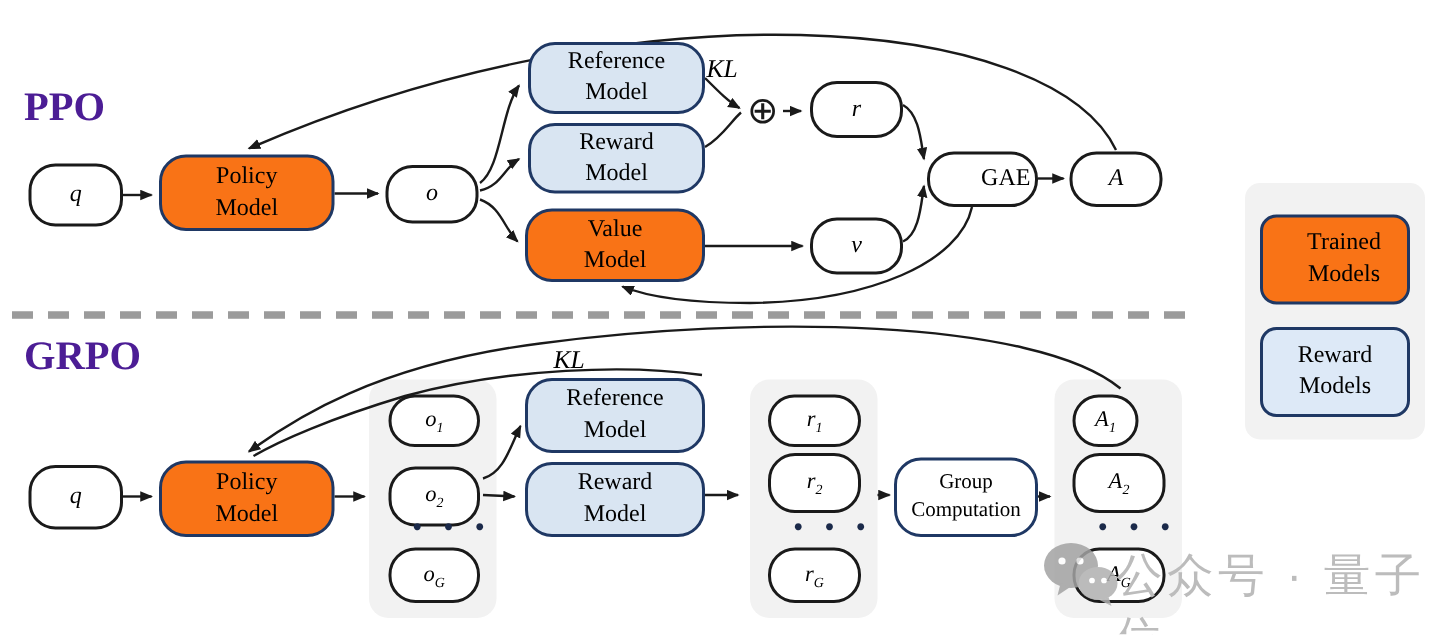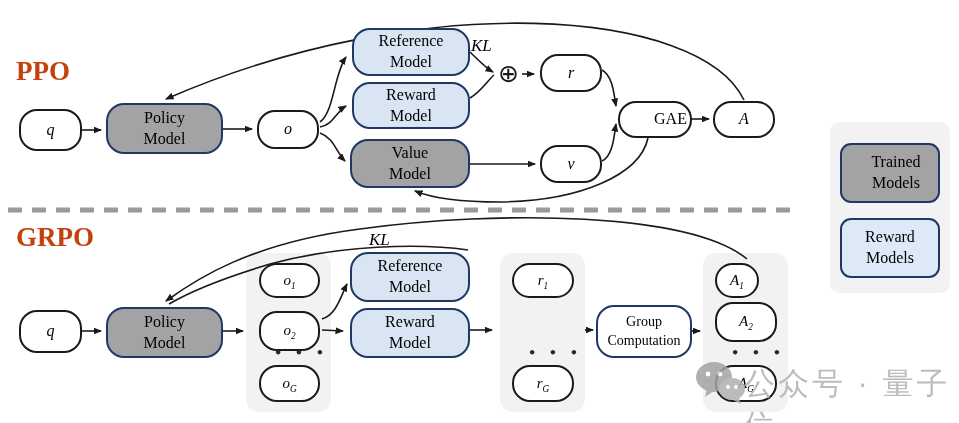--- a/index.html
+++ b/index.html
@@ -3,25 +3,25 @@
 <meta charset="utf-8">
 <style>
   html,body{margin:0;padding:0;background:#ffffff;}
   #canvas{position:relative;width:959px;height:423px;background:#ffffff;overflow:hidden;
           font-family:"Liberation Serif",serif;}
   svg.wires{position:absolute;left:0;top:0;z-index:1;}
   .panel{position:absolute;background:#f2f2f2;border-radius:13px;z-index:0;}
   .box{position:absolute;box-sizing:border-box;background:#ffffff;border:2.4px solid #1a1a1a;
        border-radius:18px;display:flex;align-items:center;justify-content:center;text-align:center;
        font-size:16px;line-height:1.3;color:#000;z-index:2;white-space:pre-line;}
-  .trained{background:#a3a3a3;border:2.4px solid #1f3864;}
+  .trained{background:#f97316;border:2.4px solid #1f3864;}
   .frozen{background:#d9e5f2;border:2.4px solid #1f3864;}
   .legend-frozen{background:#dde9f7;border:2.4px solid #1f3864;}
   .navy{border-color:#1f3864;}
-  .sec-title{position:absolute;font-weight:bold;font-size:27px;color:#c2410c;z-index:2;}
+  .sec-title{position:absolute;font-weight:bold;font-size:27px;color:#4c1d95;z-index:2;}
   .kl{position:absolute;font-style:italic;font-size:17px;color:#000;z-index:2;}
   .oplus{position:absolute;font-family:"DejaVu Sans",sans-serif;font-size:25px;color:#1a1a1a;z-index:2;line-height:1;}
   .dots{position:absolute;font-family:"DejaVu Sans",sans-serif;font-size:13px;font-weight:bold;
         letter-spacing:4px;color:#1b2a4a;z-index:2;}
   i{font-style:italic;}
   sub{font-size:0.62em;font-style:italic;line-height:0;}
   .wm-text{position:absolute;left:744px;top:363px;font-family:"Liberation Sans",sans-serif;
            font-size:31px;color:#bcbcbc;letter-spacing:3px;z-index:4;}
   .wm-icon{position:absolute;left:695px;top:360px;z-index:4;opacity:.85;}
 </style>
@@ -104,20 +104,21 @@
   <div class="dots" style="left:274px;top:345px;">• • •</div>
   <div class="box" style="left:259px;top:365px;width:61px;height:37px;font-size:15px;"><span><i>o</i><sub>G</sub></span></div>
 
   <div class="box frozen" style="left:350px;top:252px;width:120px;height:50px;"><span>Reference
 Model</span></div>
   <div class="box frozen" style="left:350px;top:308px;width:120px;height:50px;"><span>Reward
 Model</span></div>
   <div class="kl" style="left:369px;top:230px;">KL</div>
 
   <div class="box" style="left:512px;top:263px;width:62px;height:35px;font-size:15px;"><span><i>r</i><sub>1</sub></span></div>
+  <div class="box" style="left:512px;top:302px;width:62px;height:40px;font-size:15px;"><span><i>r</i><sub>2</sub></span></div>
   <div class="dots" style="left:528px;top:345px;">• • •</div>
   <div class="box" style="left:512px;top:365px;width:62px;height:37px;font-size:15px;"><span><i>r</i><sub>G</sub></span></div>
 
   <div class="box navy" style="left:596px;top:305px;width:96px;height:53px;font-size:14px;"><span>Group
 Computation</span></div>
 
   <div class="box" style="left:715px;top:263px;width:44px;height:35px;font-size:15px;"><span><i>A</i><sub>1</sub></span></div>
   <div class="box" style="left:715px;top:302px;width:62px;height:40px;font-size:15px;"><span><i>A</i><sub>2</sub></span></div>
   <div class="dots" style="left:731px;top:345px;">• • •</div>
   <div class="box" style="left:715px;top:365px;width:62px;height:37px;font-size:15px;"><span><i>A</i><sub>G</sub></span></div>

